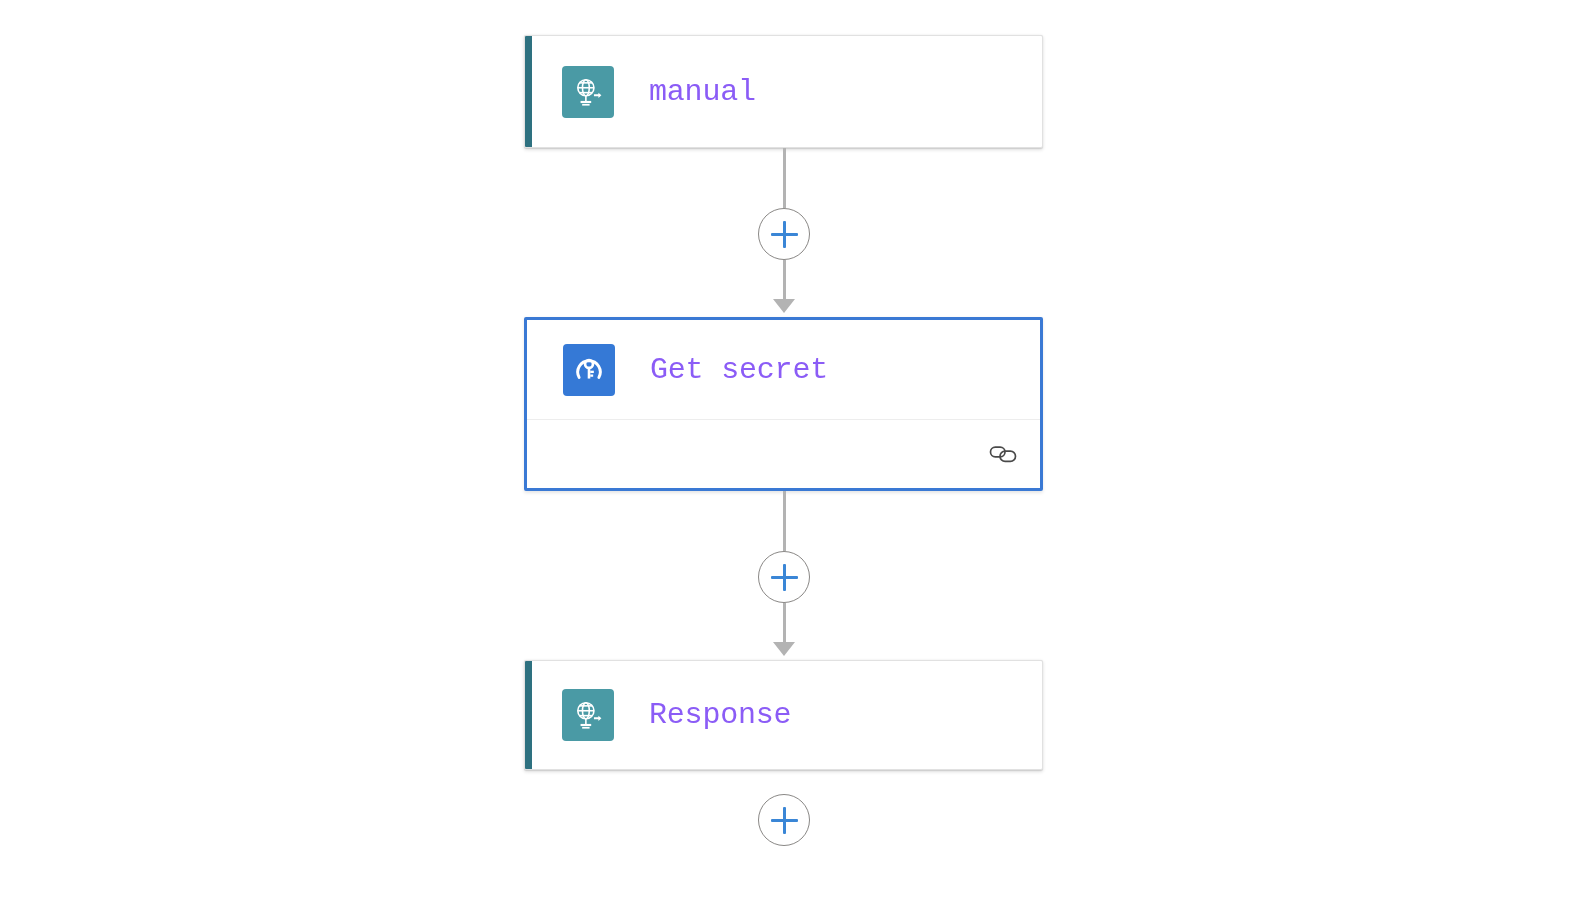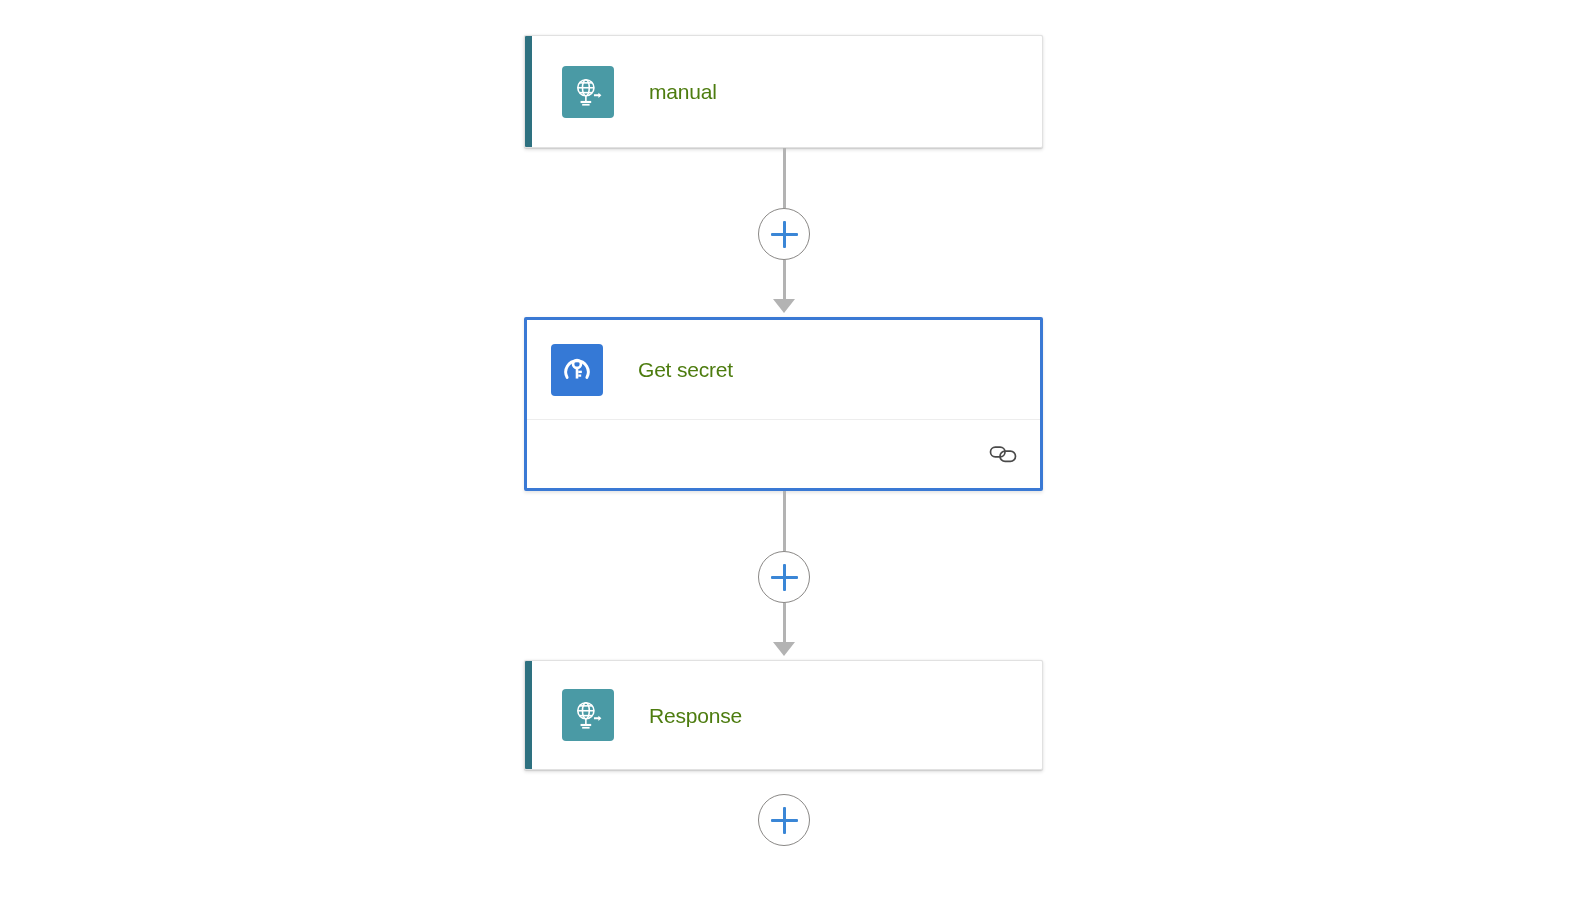--- a/index.html
+++ b/index.html
@@ -56,43 +56,44 @@
 
   .node-header {
     display: flex;
     align-items: center;
     flex: 1 1 auto;
     padding-left: 37px;
     padding-right: 18px;
   }
 
   .node.selected .node-header {
-    padding-left: 24px;
+    padding-left: 36px;
   }
 
   .node-icon {
     width: 52px;
     height: 52px;
     border-radius: 4px;
     flex: 0 0 auto;
     display: flex;
     align-items: center;
     justify-content: center;
   }
 
   .node-icon.teal   { background: #4a9aa5; }
   .node-icon.kvblue { background: #3579d6; }
 
   .node-title {
     margin-left: 35px;
-    font-size: 21px;
+    font-size: 30px;
     line-height: 1;
-    color: #4d7c0f;
+    color: #8b5cf6;
     letter-spacing: -0.2px;
     white-space: nowrap;
+    font-family: Liberation Mono, monospace;
   }
 
   
   .node-footer {
     height: 69px;
     border-top: 1px solid #ededed;
     display: flex;
     align-items: center;
     justify-content: flex-end;
     padding-right: 22px;

